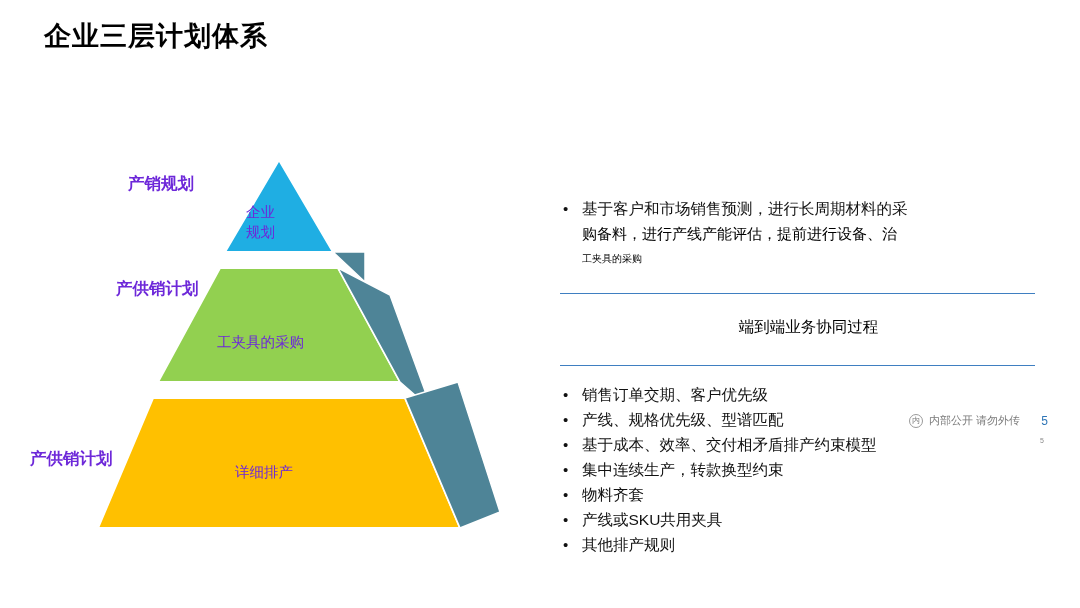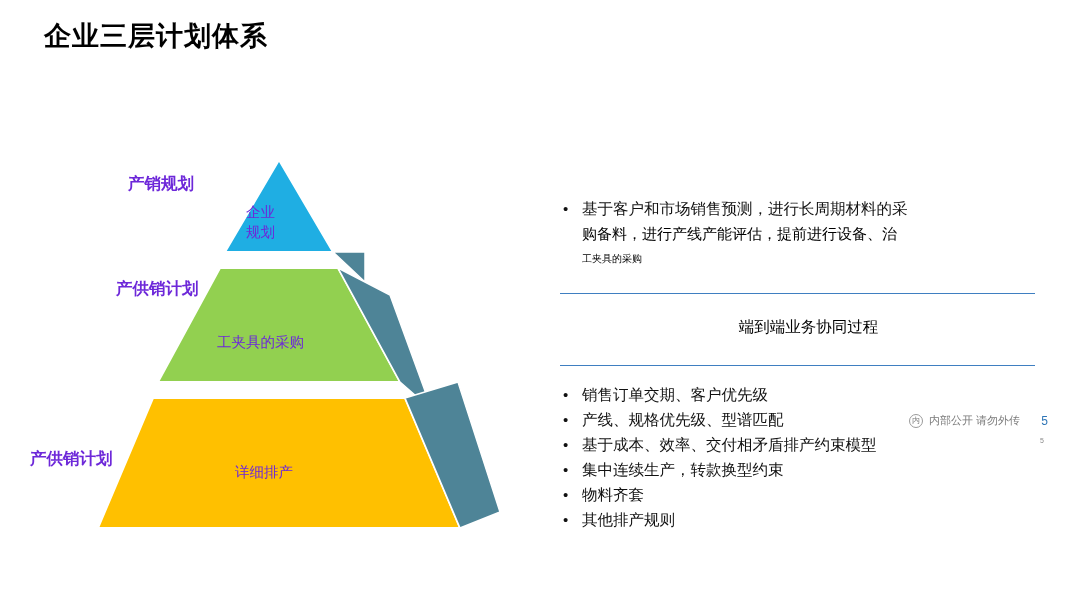--- a/index.html
+++ b/index.html
@@ -206,20 +206,21 @@
     <div class="divider"></div>
     <div class="sp4"></div>
 
     <div class="blk">
       <ul>
         <li><span>销售订单交期、客户优先级</span></li>
         <li><span>产线、规格优先级、型谱匹配</span></li>
         <li><span>基于成本、效率、交付相矛盾排产约束模型</span></li>
         <li><span>集中连续生产，转款换型约束</span></li>
         <li><span>物料齐套</span></li>
+        <li><span>产线或SKU共用夹具</span></li>
         <li><span>其他排产规则</span></li>
       </ul>
     </div>
   </div>
 
   <div class="footer">
     <span class="cmark">内</span>
     <span>内部公开 请勿外传</span>
   </div>
   <div class="page-num">5</div>

